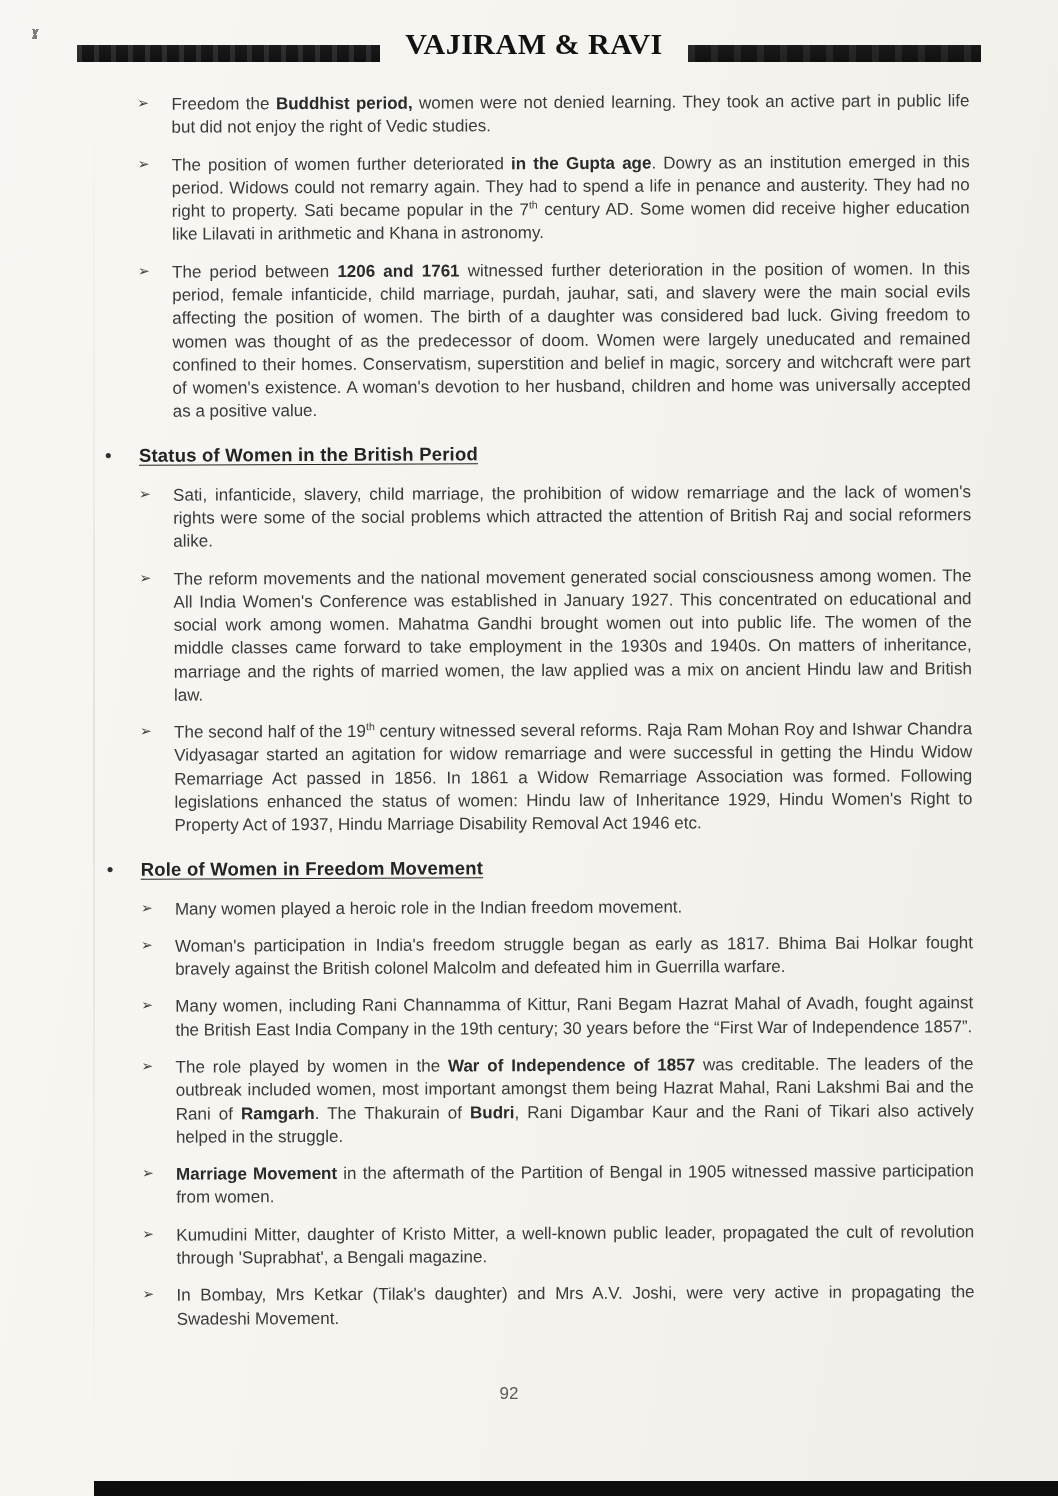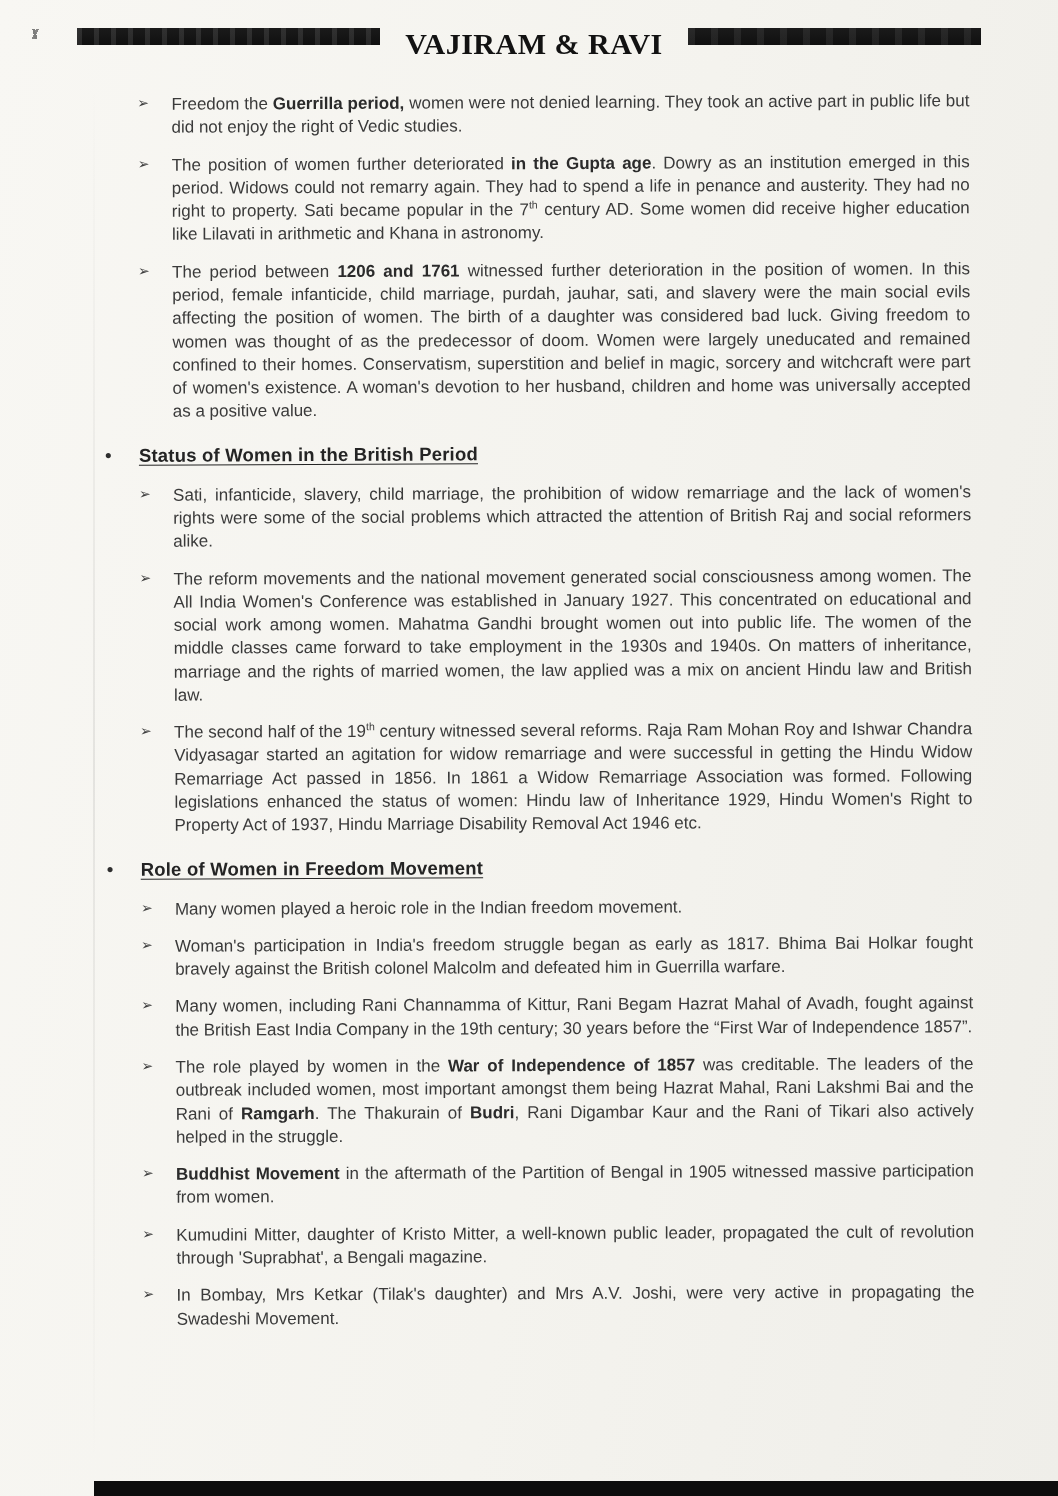--- a/index.html
+++ b/index.html
@@ -7,21 +7,21 @@
     width:1058px;height:1496px;position:relative;overflow:hidden;
     background:#f2f1ec;
     font-family:"Liberation Sans",sans-serif;
   }
   .page{
     position:absolute;inset:0;
     background:linear-gradient(100deg,#f8f7f3 0%,#f4f3ee 55%,#efeee9 100%);
   }
   
   .header{
-    display:flex;align-items:flex-start;justify-content:center;gap:25px;
+    display:flex;align-items:flex-end;justify-content:center;gap:25px;
     padding-top:27px;
   }
   .bar{height:17px;background:#151515;position:relative;top:1px;}
   .bar-left{
     width:303px;
     background-image:
       repeating-linear-gradient(90deg, rgba(255,255,255,0.10) 0 5px, transparent 5px 17px),
       linear-gradient(#1a1a1a,#101010);
   }
   .bar-right{
@@ -89,21 +89,21 @@
 
   <div class="header">
     <span class="bar bar-left"></span>
     <span class="brand">VAJIRAM &amp; RAVI</span>
     <span class="bar bar-right"></span>
   </div>
 
   <div class="content">
       <div class="bullet-row">
         <span class="arrow">➢</span>
-        <span class="para"><span>Freedom the </span><span class="b">Guerrilla period,</span><span> women were not denied learning. They took an active part in public life but did not enjoy the right of Vedic studies.</span></span>
+        <span class="para"><span>Freedom the </span><span class="b">Buddhist period,</span><span> women were not denied learning. They took an active part in public life but did not enjoy the right of Vedic studies.</span></span>
       </div>
       <div class="bullet-row">
         <span class="arrow">➢</span>
         <span class="para"><span>The position of women further deteriorated </span><span class="b">in the Gupta age</span><span>. Dowry as an institution emerged in this period. Widows could not remarry again. They had to spend a life in penance and austerity. They had no right to property. Sati became popular in the 7</span><sup>th</sup><span> century AD. Some women did receive higher education like Lilavati in arithmetic and Khana in astronomy.</span></span>
       </div>
       <div class="bullet-row">
         <span class="arrow">➢</span>
         <span class="para"><span>The period between </span><span class="b">1206 and 1761</span><span> witnessed further deterioration in the position of women. In this period, female infanticide, child marriage, purdah, jauhar, sati, and slavery were the main social evils affecting the position of women. The birth of a daughter was considered bad luck. Giving freedom to women was thought of as the predecessor of doom. Women were largely uneducated and remained confined to their homes. Conservatism, superstition and belief in magic, sorcery and witchcraft were part of women's existence. A woman's devotion to her husband, children and home was universally accepted as a positive value.</span></span>
       </div>
       <div class="heading-row">
@@ -137,26 +137,27 @@
       <div class="bullet-row">
         <span class="arrow">➢</span>
         <span class="para"><span>Many women, including Rani Channamma of Kittur, Rani Begam Hazrat Mahal of Avadh, fought against the British East India Company in the 19th century; 30 years before the “First War of Independence 1857”.</span></span>
       </div>
       <div class="bullet-row">
         <span class="arrow">➢</span>
         <span class="para"><span>The role played by women in the </span><span class="b">War of Independence of 1857</span><span> was creditable. The leaders of the outbreak included women, most important amongst them being Hazrat Mahal, Rani Lakshmi Bai and the Rani of </span><span class="b">Ramgarh</span><span>. The Thakurain of </span><span class="b">Budri</span><span>, Rani Digambar Kaur and the Rani of Tikari also actively helped in the struggle.</span></span>
       </div>
       <div class="bullet-row">
         <span class="arrow">➢</span>
-        <span class="para"><span class="b">Buddhist Movement</span><span> in the aftermath of the Partition of Bengal in 1905 witnessed massive participation from women.</span></span>
+        <span class="para"><span class="b">Marriage Movement</span><span> in the aftermath of the Partition of Bengal in 1905 witnessed massive participation from women.</span></span>
       </div>
       <div class="bullet-row">
         <span class="arrow">➢</span>
         <span class="para"><span>Kumudini Mitter, daughter of Kristo Mitter, a well-known public leader, propagated the cult of revolution through 'Suprabhat', a Bengali magazine.</span></span>
       </div>
       <div class="bullet-row">
         <span class="arrow">➢</span>
         <span class="para"><span>In Bombay, Mrs Ketkar (Tilak's daughter) and Mrs A.V. Joshi, were very active in propagating the Swadeshi Movement.</span></span>
       </div>
     </div>
 
+  <div class="page-number">92</div>
   <div class="bottom-bar"></div>
 </div>
 
 </body></html>

